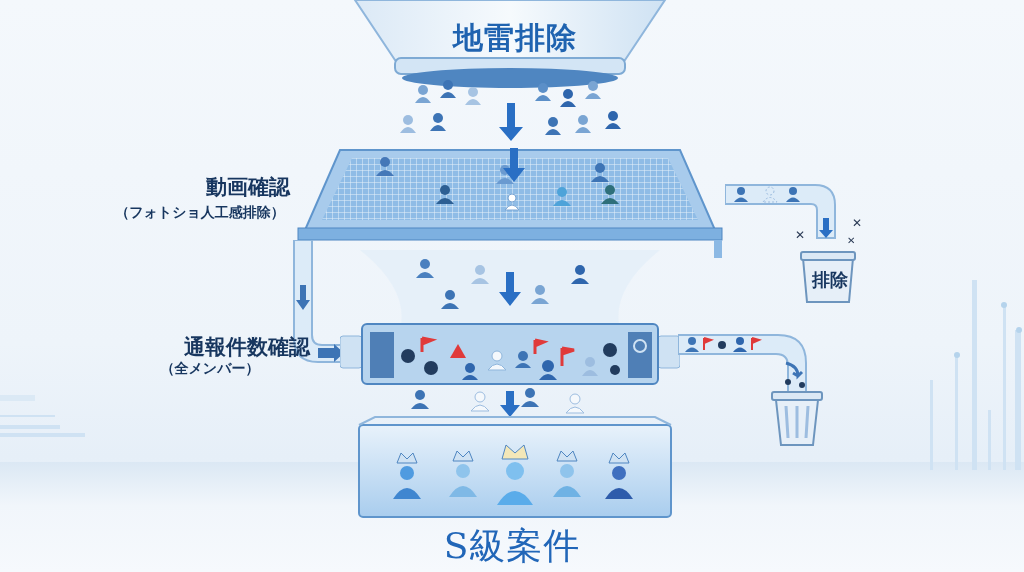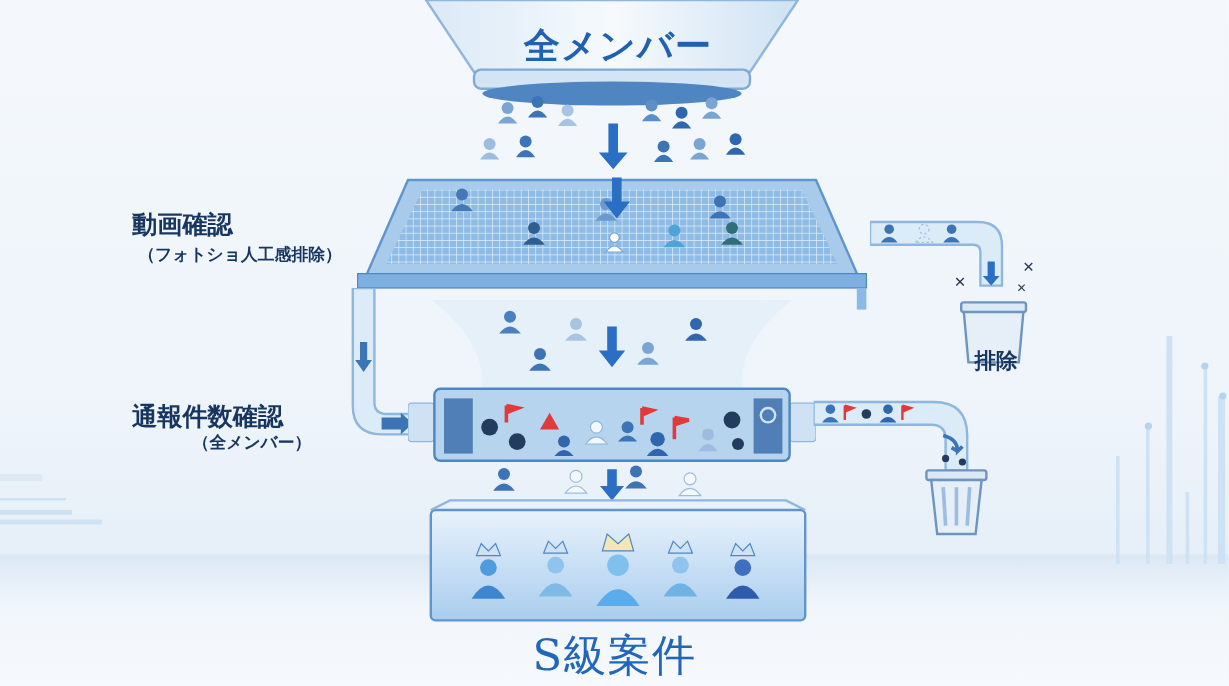--- a/index.html
+++ b/index.html
@@ -6,32 +6,32 @@
   body {
     width:1024px; height:572px; overflow:hidden; position:relative;
     background: linear-gradient(180deg,#f4f8fc 0%,#eef4fa 60%,#e6eff8 80%,#f2f7fc 100%);
     font-family: "DejaVu Sans", sans-serif;
   }
   .abs { position:absolute; }
   .floor {
     left:0; top:462px; width:1024px; height:110px;
     background: linear-gradient(180deg,#dbe8f4 0%,#f1f6fb 40%,#f6f9fd 100%);
   }
-  .label-main { color:#17365f; font-weight:bold; text-align:left; }
+  .label-main { color:#17365f; font-weight:bold; text-align:right; }
   .label-sub { color:#17365f; font-weight:bold; text-align:center; }
   .title-top {
     left:415px; top:18px; width:200px; text-align:center;
     font-size:30px; font-weight:bold; color:#1f63b0; letter-spacing:1px;
   }
   .title-bottom {
     left:412px; top:522px; width:200px; text-align:center;
     font-family: "DejaVu Serif", serif; font-size:36px; font-weight:normal;
     color:#2166b8; letter-spacing:1px;
   }
-  .bin-label { font-weight:bold; color:#17365f; font-size:18px; text-align:center;margin-top:21px; }
+  .bin-label { font-weight:bold; color:#17365f; font-size:18px; text-align:center; }
   .xmark { color:#2a3a55; font-size:12px; font-weight:bold; }
 </style>
 </head>
 <body>
 
 <div class="abs floor"></div>
 
 <svg class="abs" style="left:900px;top:280px" width="124" height="190">
   <g fill="#cfe2f3">
     <rect x="30" y="100" width="3" height="90"></rect>
@@ -59,21 +59,21 @@
     <linearGradient id="hop" x1="0" x2="1">
       <stop offset="0" stop-color="#dbe9f6"></stop>
       <stop offset="0.5" stop-color="#f6fafd"></stop>
       <stop offset="1" stop-color="#cfe2f3"></stop>
     </linearGradient>
   </defs>
   <path d="M15 0 L325 0 L285 60 L55 60 Z" fill="url(#hop)" stroke="#8fb6dc" stroke-width="2"></path>
   <rect x="55" y="58" width="230" height="16" rx="6" fill="#d3e5f5" stroke="#7eaad4" stroke-width="2"></rect>
   <ellipse cx="170" cy="78" rx="108" ry="10" fill="#4f86c1"></ellipse>
 </svg>
-<div class="abs title-top">全メンバー</div>
+<div class="abs title-top">地雷排除</div>
 
 <svg class="abs" style="left:395px;top:75px" width="240" height="80">
   <g>
     <g transform="translate(20,10)" fill="#7aa5d3">
         <circle cx="8" cy="5" r="5"></circle>
         <path d="M0 18 Q8 6 16 18 Z"></path>
       </g>
     <g transform="translate(45,5)" fill="#3d74b5">
         <circle cx="8" cy="5" r="5"></circle>
         <path d="M0 18 Q8 6 16 18 Z"></path>

